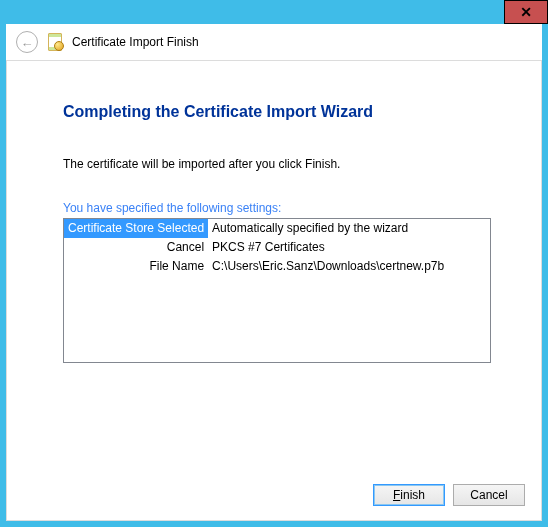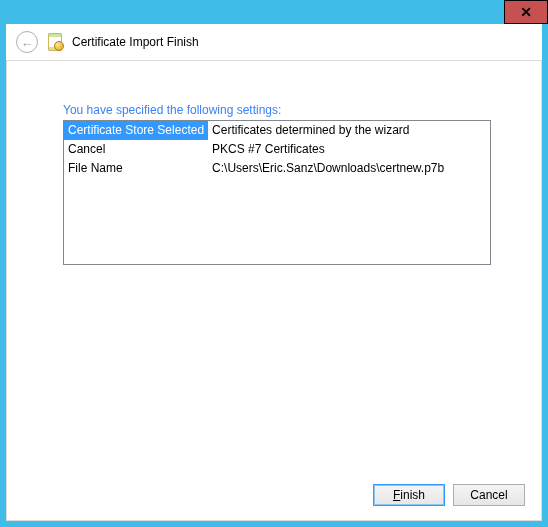--- a/index.html
+++ b/index.html
@@ -124,20 +124,21 @@
       background: #fff;
     }
     .settings-table td {
       padding: 1px 4px 1px 4px;
       vertical-align: top;
       white-space: nowrap;
       line-height: 1.4;
     }
     .settings-table tr td:first-child {
       width: 136px;
+      text-align: right;
     }
     .settings-table tr.first td:first-child {
       background: #3399ff;
       color: #fff;
     }
     .settings-table tr.filler td {
       height: 100%;
     }
     .button-row {
       position: absolute;
@@ -178,27 +179,29 @@
 
 <div class="header-bar">
   <div class="back-btn">
     <span>←</span>
   </div>
   <span class="cert-icon"></span>
   <span class="header-title">Certificate Import Finish</span>
 </div>
 
 <div class="content-panel">
+  <h1 class="main-heading">Completing the Certificate Import Wizard</h1>
+  <p class="instr">The certificate will be imported after you click Finish.</p>
   <p class="settings-label">You have specified the following settings:</p>
 
   <table class="settings-table">
     <tbody>
         <tr class="first">
       <td>Certificate Store Selected</td>
-      <td>Certificates determined by the wizard</td>
+      <td>Automatically specified by the wizard</td>
     </tr>
     <tr>
       <td>Cancel</td>
       <td>PKCS #7 Certificates</td>
     </tr>
     <tr>
       <td>File Name</td>
       <td>C:\Users\Eric.Sanz\Downloads\certnew.p7b</td>
     </tr>
     <tr class="filler">

